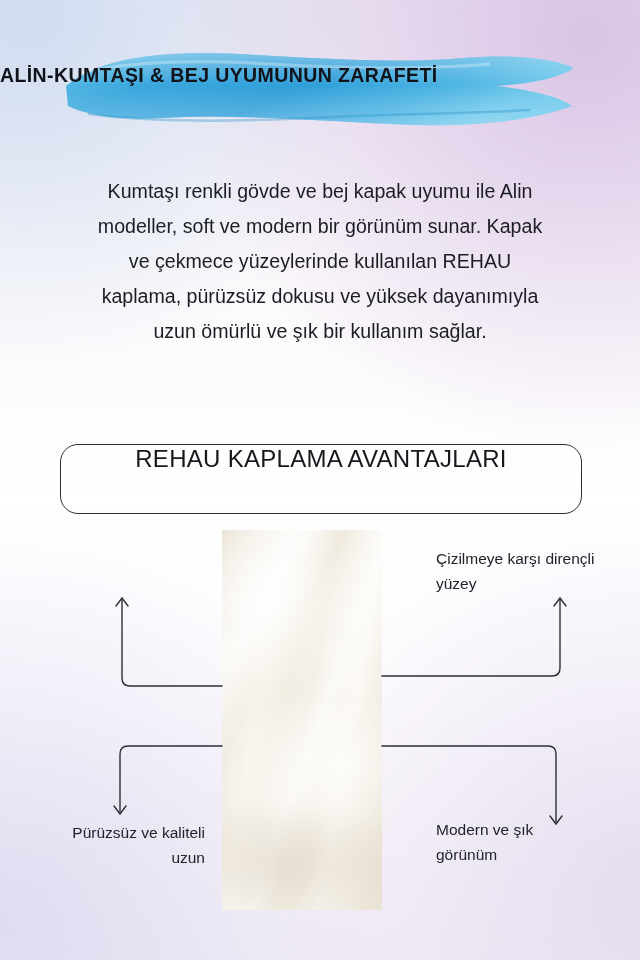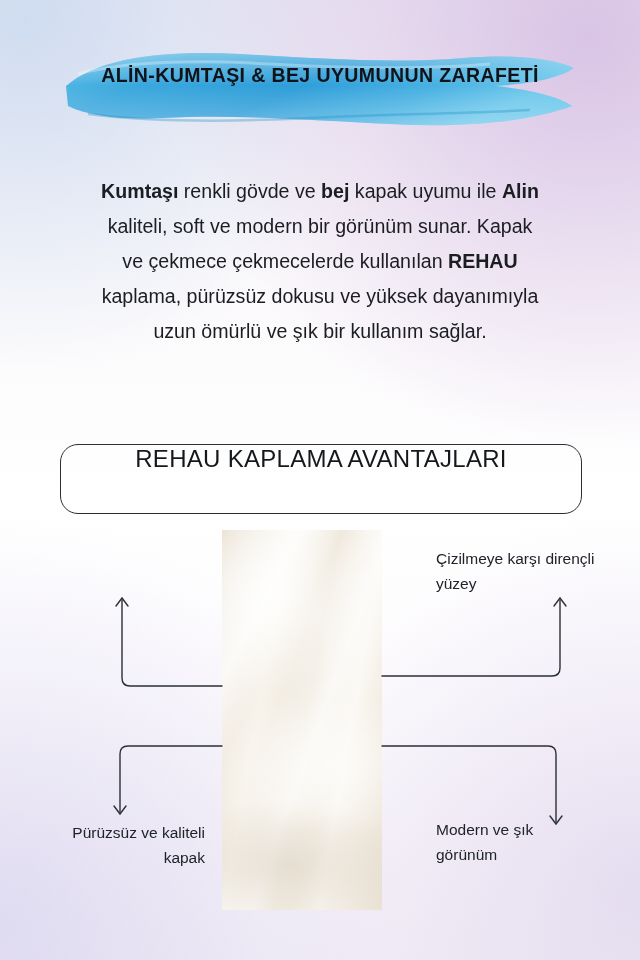--- a/index.html
+++ b/index.html
@@ -40,41 +40,40 @@
     left: 60px;
     top: 10px;
     width: 520px;
     height: 92px;
   }
   #header-title {
     position: absolute;
     left: 0;
     top: 30px;
     width: 640px;
-    text-align: center;
     font-size: 19.5px;
     font-weight: bold;
     letter-spacing: 0.4px;
     color: #10131a;
     white-space: nowrap;
   }
 
   
   #intro {
     position: absolute;
     left: 40px;
     top: 174px;
     width: 560px;
     text-align: center;
     font-size: 19.6px;
     line-height: 35px;
     color: #1b1d22;
     font-family: "Liberation Sans", sans-serif;
   }
-  #intro b { font-weight: bold; }
+  #intro b { font-weight: normal; }
 
   
   #advantages-box {
     position: absolute;
     left: 60px;
     top: 444px;
     width: 520px;
     height: 68px;
     border: 1.5px solid #2b2f36;
     border-radius: 18px;
@@ -167,22 +166,22 @@
       <path d="M18,30 C70,16 140,16 210,20 C280,24 360,26 430,20" stroke="#ffffff" stroke-opacity="0.30" stroke-width="3" fill="none"></path>
       <path d="M28,70 C90,78 170,78 250,74 C330,70 400,70 470,66" stroke="#1f8fc7" stroke-opacity="0.35" stroke-width="2.5" fill="none"></path>
     </svg>
     <div id="header-title">ALİN-KUMTAŞI &amp; BEJ UYUMUNUN ZARAFETİ</div>
   </div>
 
   <div id="intro">
     <span>
       <b>Kumtaşı</b><span> renkli gövde ve </span><b>bej</b><span> kapak uyumu ile </span><b>Alin</b>
     </span><br>
-    <span>kaliteli, soft ve modern bir görünüm sunar. Kapak</span><br>
-    <span><span>ve çekmece çekmecelerde kullanılan </span><b>REHAU</b></span><br>
+    <span>modeller, soft ve modern bir görünüm sunar. Kapak</span><br>
+    <span><span>ve çekmece yüzeylerinde kullanılan </span><b>REHAU</b></span><br>
     <span>kaplama, pürüzsüz dokusu ve yüksek dayanımıyla</span><br>
     <span>uzun ömürlü ve şık bir kullanım sağlar.</span>
   </div>
 
   <div id="advantages-box">
     <div id="advantages-title">REHAU KAPLAMA AVANTAJLARI</div>
   </div>
 
   <div id="center-image">
     <div class="sheen"></div>
@@ -205,21 +204,21 @@
   </svg>
 
 
   <div class="callout right" id="callout-tr">
     <div>Çizilmeye karşı dirençli</div>
     <div>yüzey</div>
   </div>
 
   <div class="callout left" id="callout-bl">
     <div>Pürüzsüz ve kaliteli</div>
-    <div>kapak</div>
+    <div>uzun</div>
   </div>
 
   <div class="callout right" id="callout-br">
     <div>Modern ve şık</div>
     <div>görünüm</div>
   </div>
 
 </div>
 
 </body></html>

